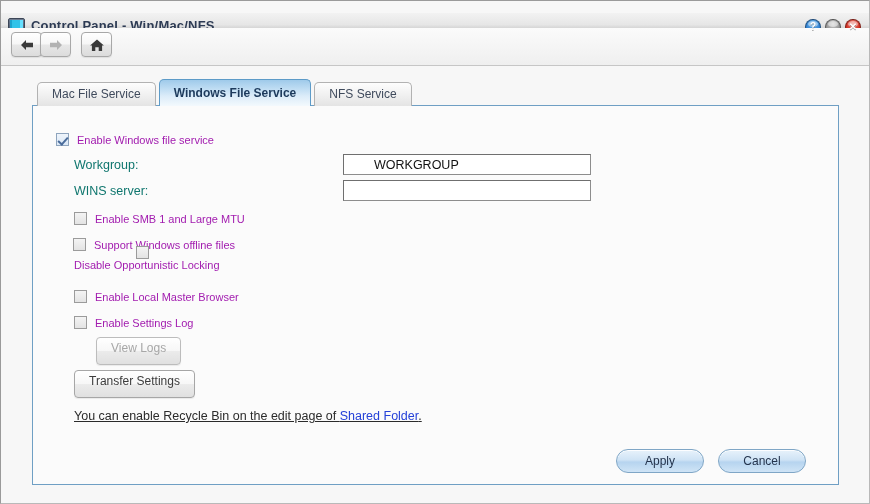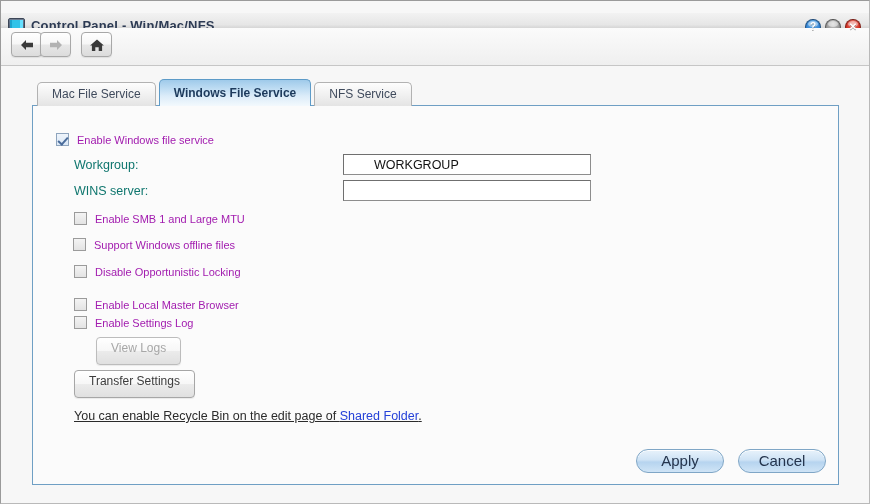--- a/index.html
+++ b/index.html
@@ -293,26 +293,25 @@
 
   
   .pill {
     position: absolute;
     width: 88px; height: 24px;
     box-sizing: border-box;
     border: 1px solid #7fa6c6;
     border-radius: 12px;
     background: linear-gradient(to bottom, #e8f2fb 0%, #cfe3f5 45%, #b6d4ef 55%, #cfe4f6 100%);
     font-family: "Liberation Sans", sans-serif;
-    font-size: 15px;
+    font-size: 12px;
     color: #24344d;
     line-height: 22px;
     text-align: center;
     box-shadow: inset 0 1px 0 rgba(255,255,255,.85);
-    margin-left: 20px;
   }
 </style>
 </head>
 <body>
 
 <div class="window">
 
   <div class="titlebar">
     <div class="app-icon">
       <div class="screen"></div>
@@ -377,25 +376,25 @@
     <input class="tinput" style="top: 74px;" type="text" value="">
 
     <div class="cbline" style="left:41px; top:106px;">
       <span class="cbox"></span>
       <span class="lbl">Enable SMB 1 and Large MTU</span>
     </div>
     <div class="cbline" style="left:32px; top:132px;margin-left:8px;">
       <span class="cbox"></span>
       <span class="lbl">Support Windows offline files</span>
     </div>
-    <div class="cbline" style="left:41px; top:159px;">
+    <div class="cbline" style="left:41px; top:140px;flex-direction:column;">
       <span class="cbox"></span>
       <span class="lbl">Disable Opportunistic Locking</span>
     </div>
-    <div class="cbline" style="left:41px; top:184px;margin-top:8px;">
+    <div class="cbline" style="left:41px; top:184px;">
       <span class="cbox"></span>
       <span class="lbl">Enable Local Master Browser</span>
     </div>
     <div class="cbline" style="left:41px; top:210px;">
       <span class="cbox"></span>
       <span class="lbl">Enable Settings Log</span>
     </div>
 
     <div class="gbtn disabled" style="left:63px; top:231px;">View Logs</div>
 

